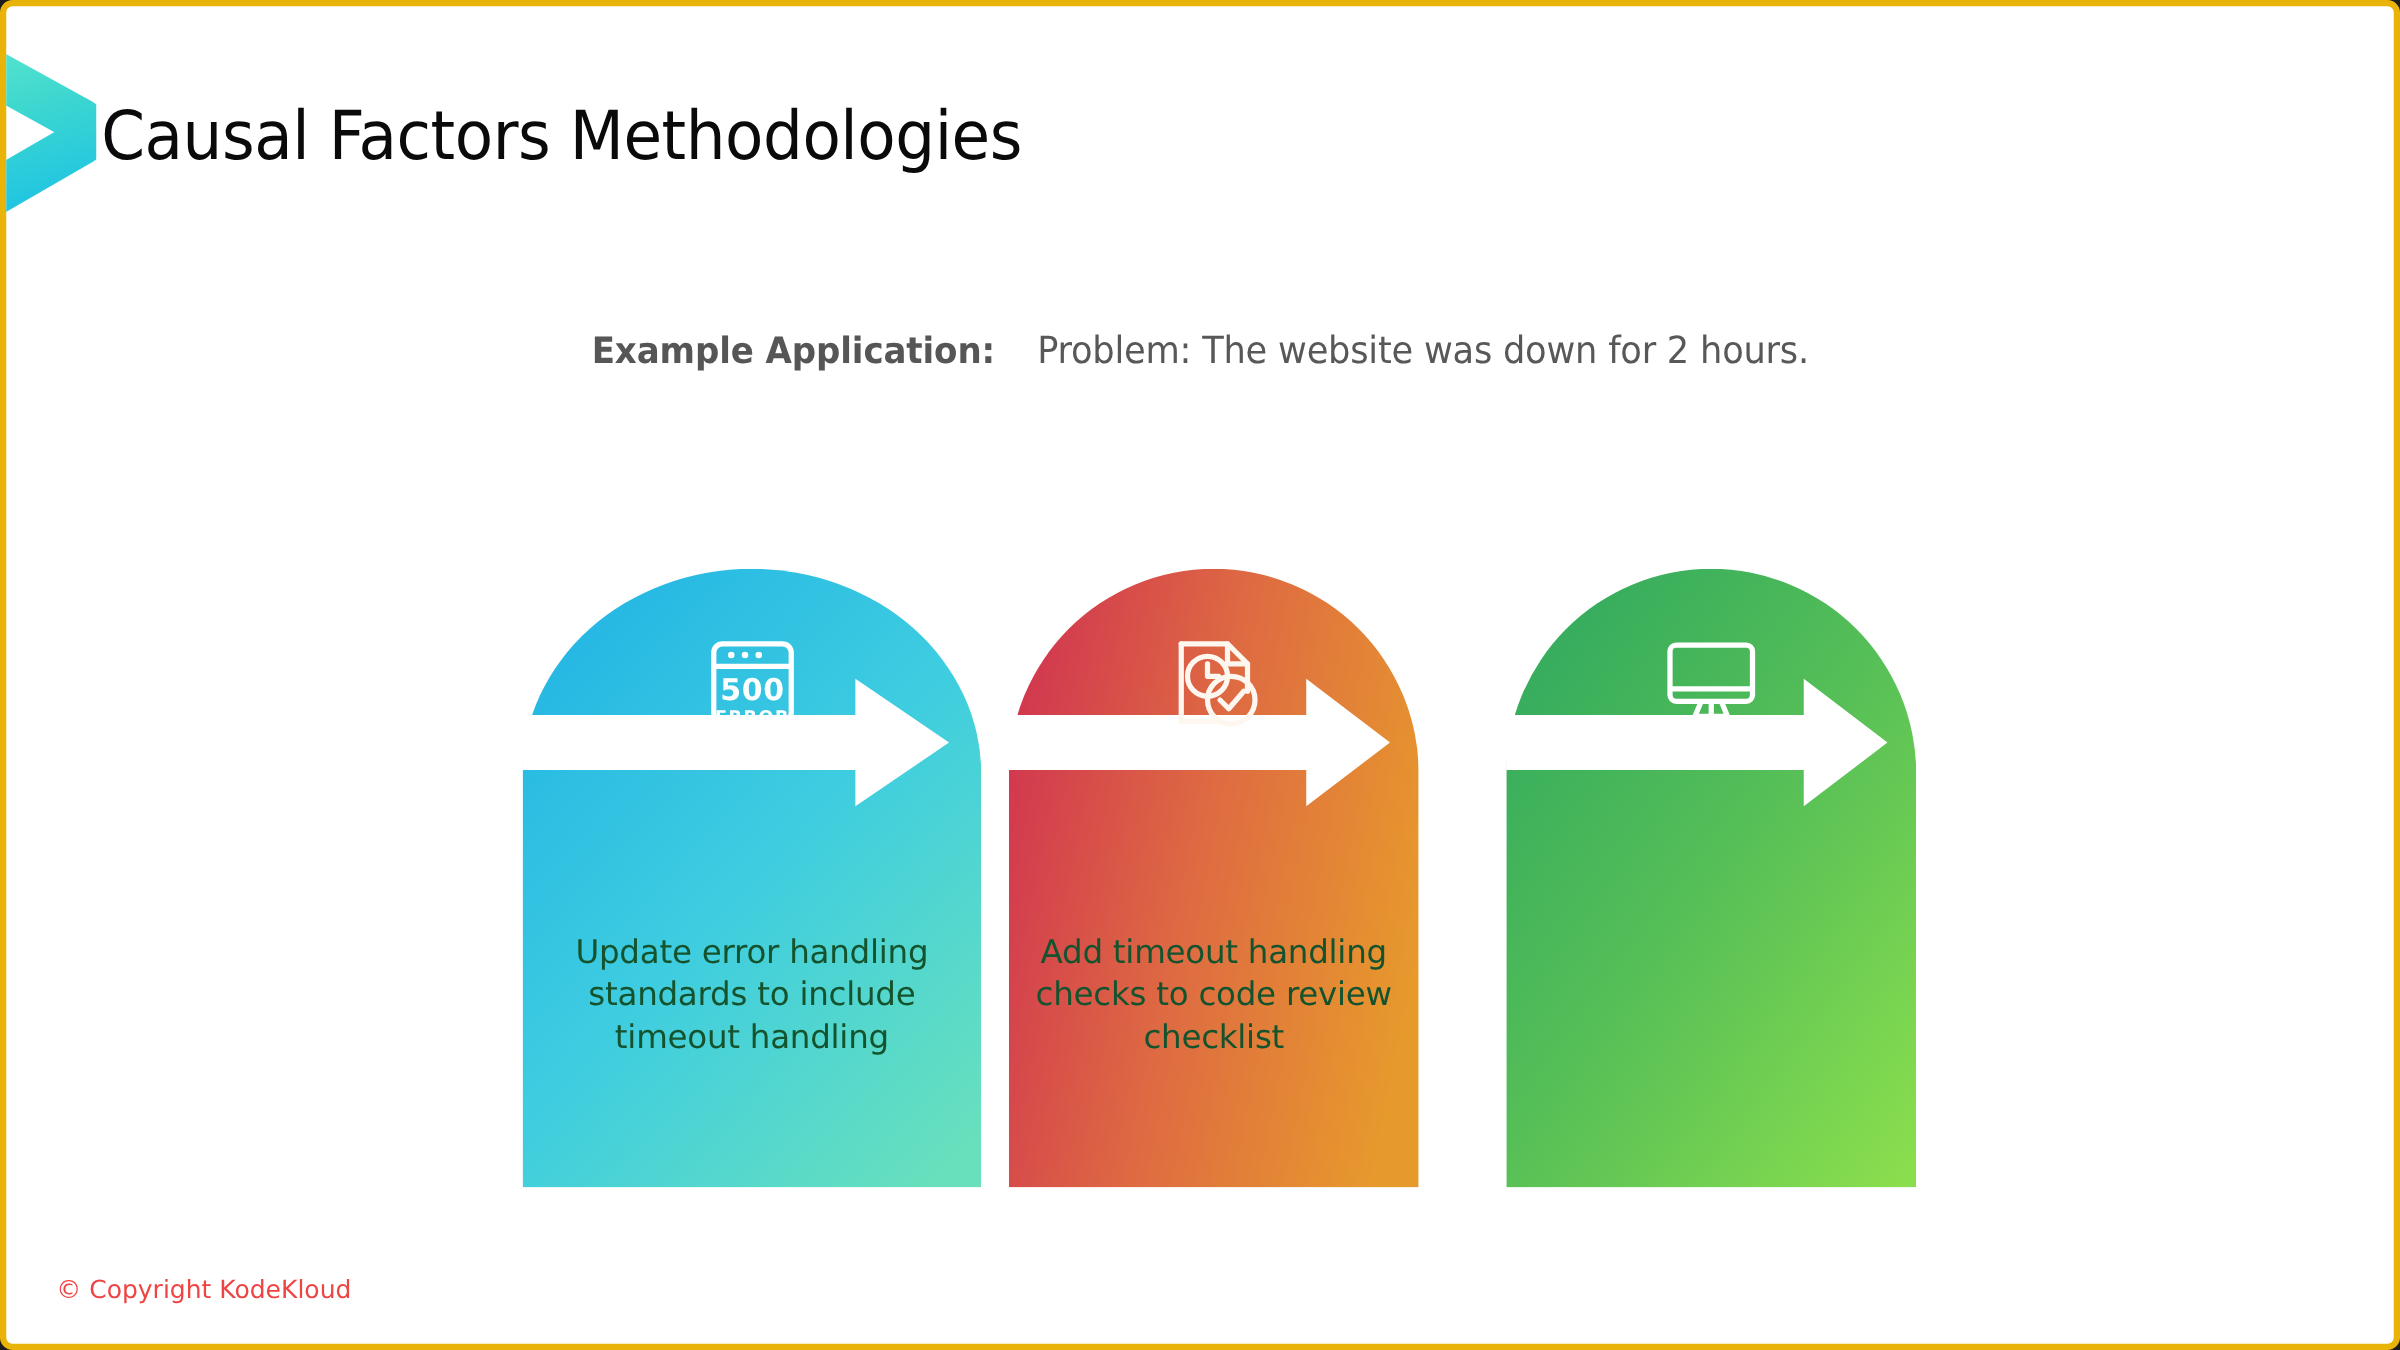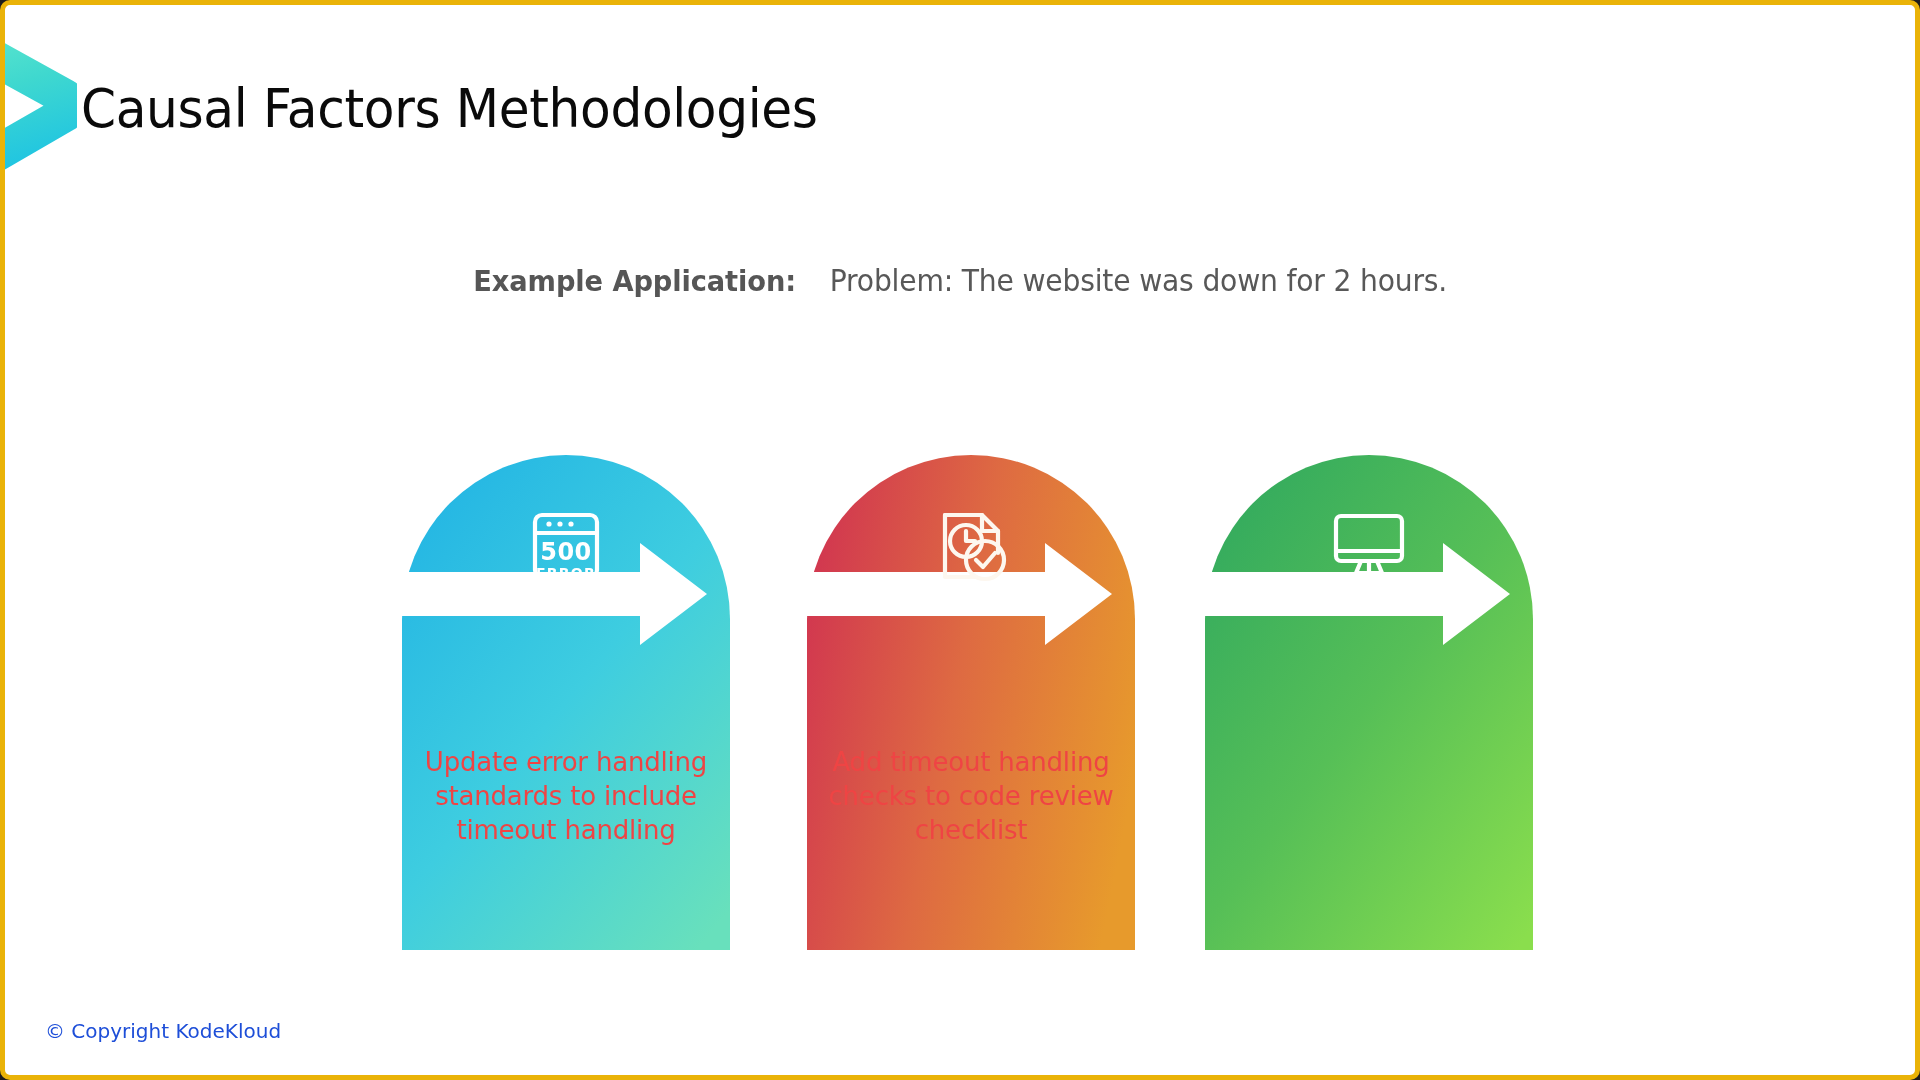--- a/index.html
+++ b/index.html
@@ -82,21 +82,21 @@
     top: 450px;
     width: 1130px;
     height: 495px;
   }
   .card {
     position: absolute;
     top: 0;
     width: 328px;
     height: 495px;
   }
-  .card-1 { left: 0px; }
+  .card-1 { left: 16px; padding-left: 39px; }
   .card-2 { left: 405px; }
   .card-3 { left: 803px; }
 
   .card-shape {
     position: absolute;
     inset: 0;
     width: 100%;
     height: 100%;
   }
 
@@ -109,35 +109,35 @@
     justify-content: center;
     pointer-events: none;
   }
 
   .card-caption {
     position: absolute;
     left: 16px;
     right: 16px;
     top: 290px;
     text-align: center;
-    color: #ef4444;
+    color: #14532d;
     font-size: 26px;
     line-height: 34px;
     font-weight: 400;
     letter-spacing: -0.2px;
     font-family: "DejaVu Sans", sans-serif;
   }
 
   
   #footer {
     position: absolute;
     left: 40px;
     bottom: 32px;
     font-size: 20px;
-    color: #1d4ed8;
+    color: #ef4444;
     font-family: "DejaVu Sans", sans-serif;
   }
 </style>
 </head>
 <body>
 
 <div id="slide">
 
   <div id="chevron">
     <svg width="130" height="160" viewBox="0 0 130 160">

